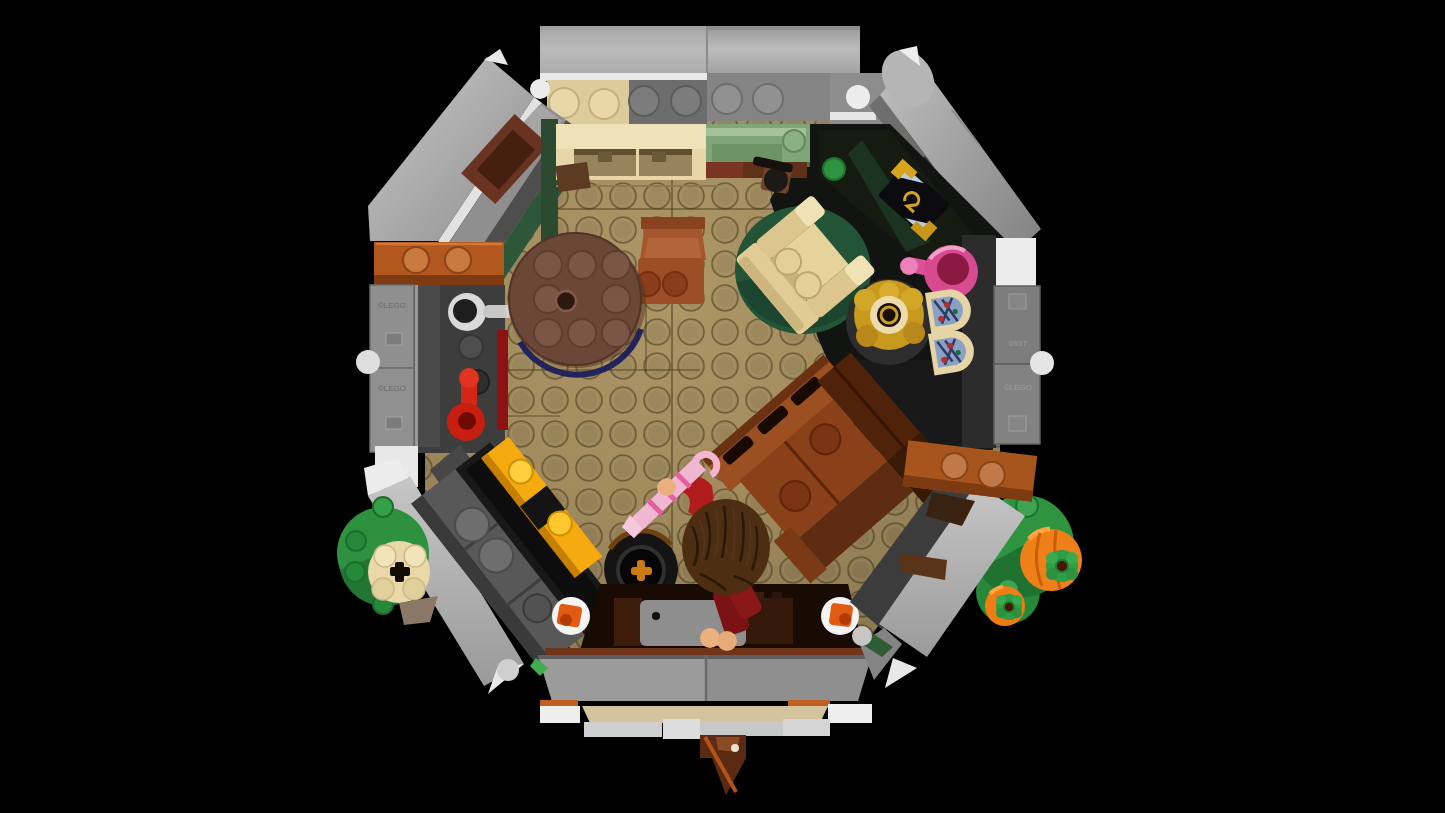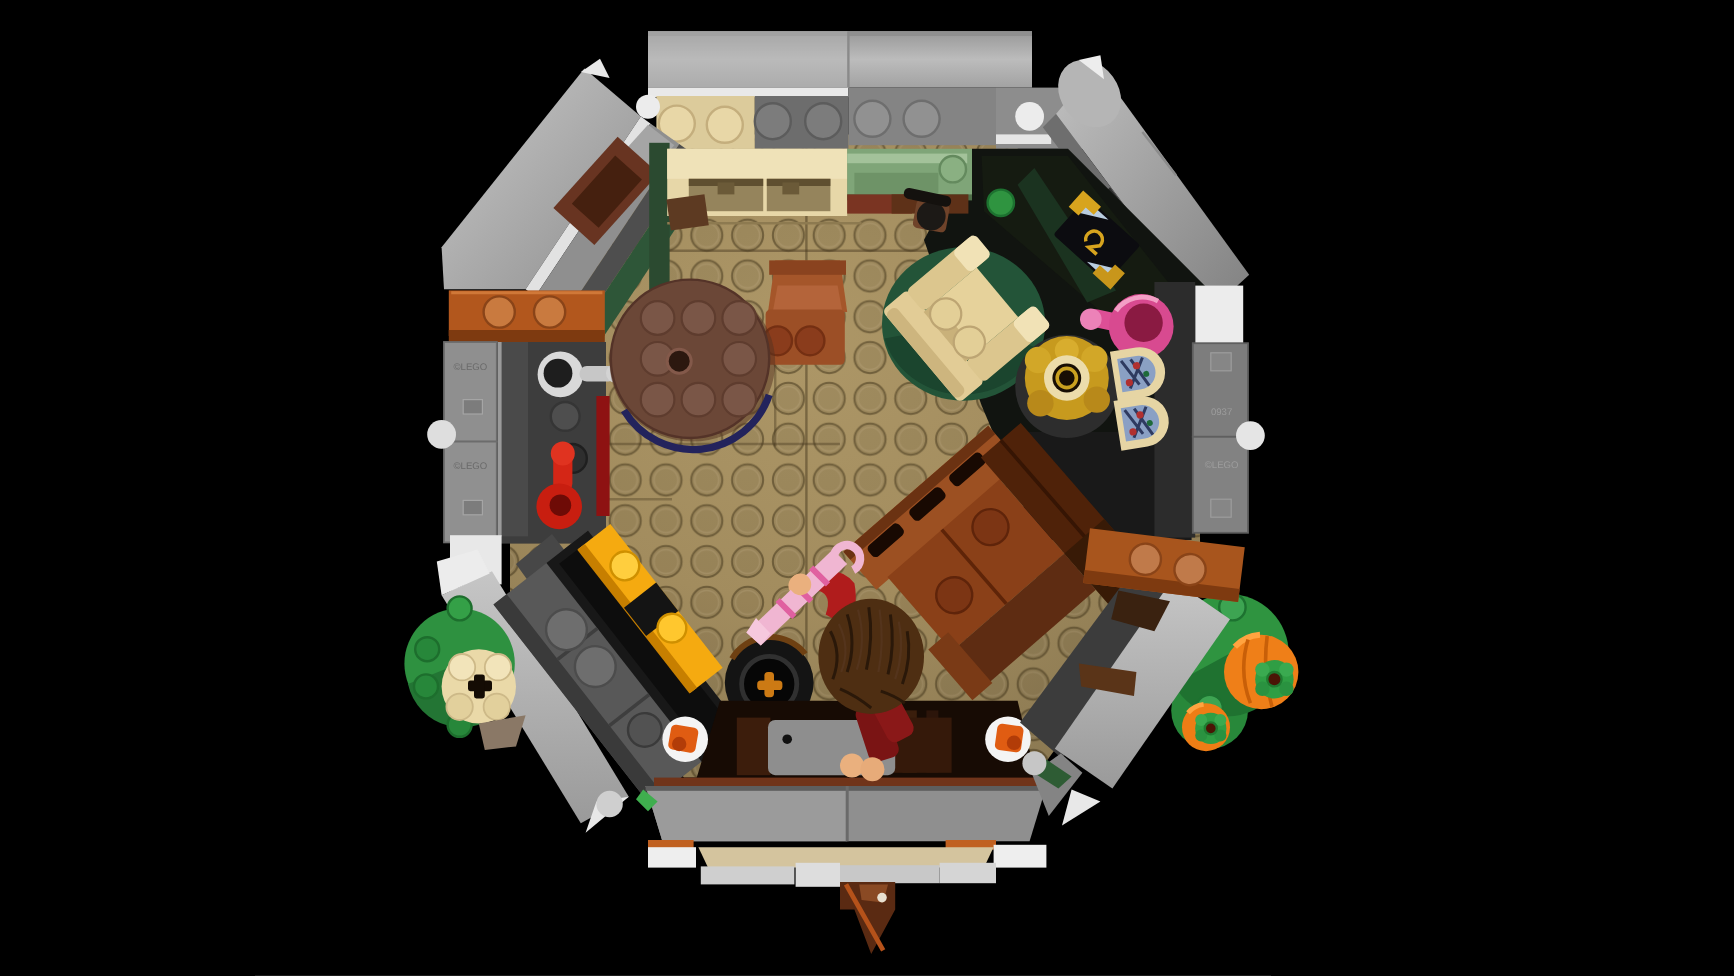--- a/index.html
+++ b/index.html
@@ -1,16 +1,16 @@
 <!DOCTYPE html>
 <html><head>
 <meta charset="utf-8">
 <style>
 html,body{margin:0;padding:0;background:#000;}
-#c{position:relative;width:1445px;height:813px;background:#737373;overflow:hidden;font-family:"Liberation Sans",sans-serif;}
+#c{position:relative;width:1445px;height:813px;background:#ffffff;overflow:hidden;font-family:"Liberation Sans",sans-serif;}
 svg{position:absolute;top:0;left:0;display:block;}
 </style>
 </head>
 <body>
 <div id="c">
 <svg width="1445" height="813" viewBox="0 0 1445 813">
 <defs>
 <radialGradient id="floorg" cx="0.42" cy="0.32" r="0.75">
  <stop offset="0" stop-color="#ad9767"></stop>
  <stop offset="0.55" stop-color="#a28c5e"></stop>

